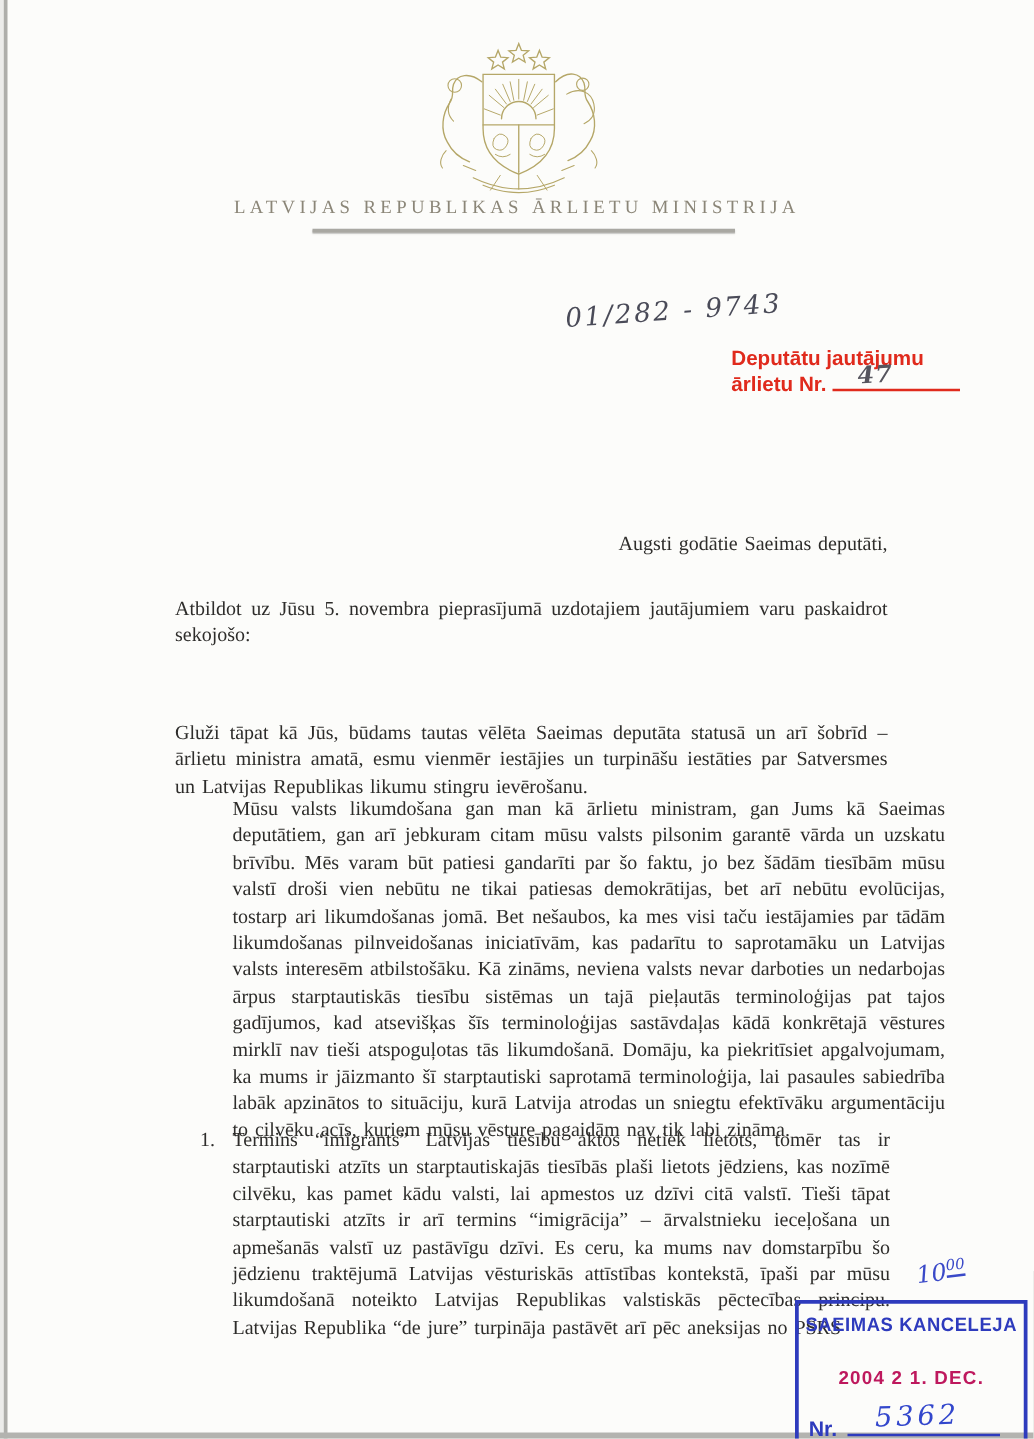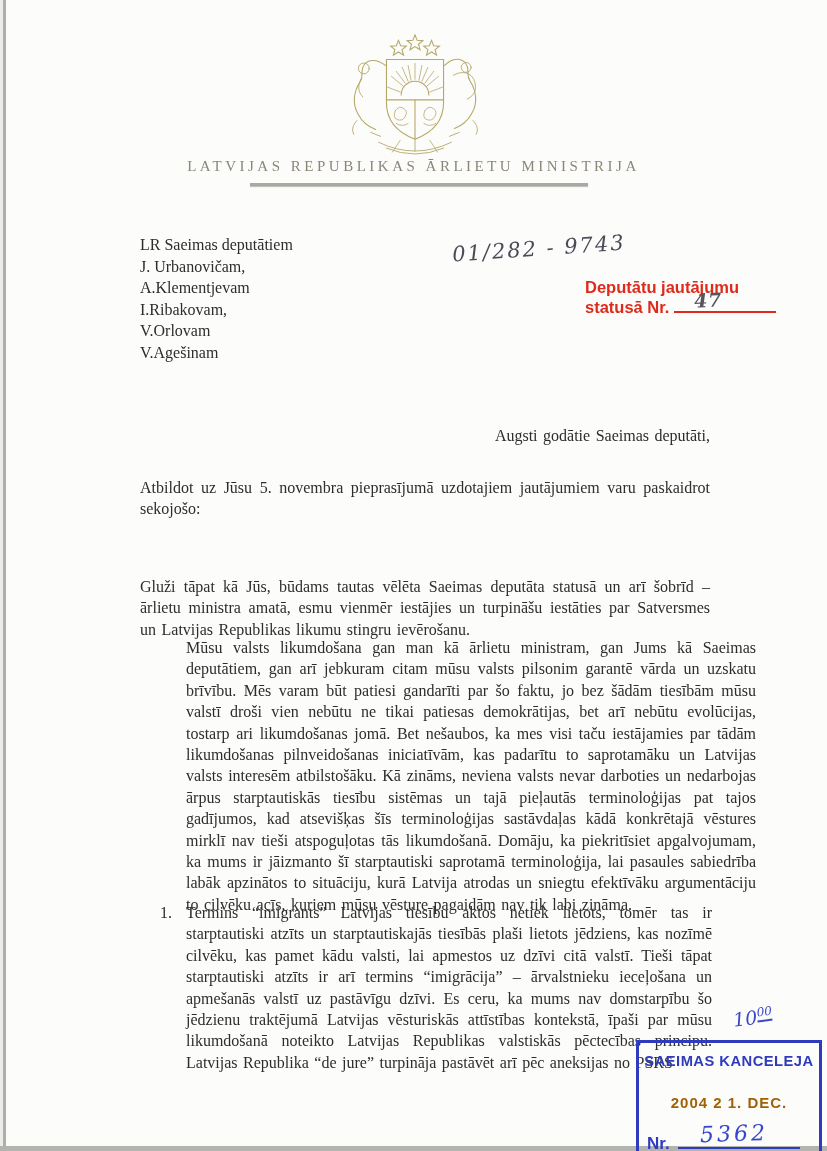--- a/index.html
+++ b/index.html
@@ -84,21 +84,21 @@
     border:3px solid #2e3bbd;
     font-family:"Liberation Sans",sans-serif;
   }
   .blue-stamp-title{
     margin-top:9px;text-align:center;white-space:nowrap;
     font-weight:bold;font-size:15.5px;color:#2e3bbd;
     transform:scaleX(0.95);letter-spacing:0.5px;
   }
   .blue-stamp-date{
     margin-top:24px;text-align:center;
-    font-weight:bold;font-size:15px;letter-spacing:1px;color:#a16207;
+    font-weight:bold;font-size:15px;letter-spacing:1px;color:#be185d;
   }
   .blue-stamp-nrrow{margin:20px 0 0 8px;font-weight:bold;font-size:17px;color:#2e3bbd;}
   .blue-blank{
     display:inline-block;width:122px;height:16px;margin-left:4px;
     border-bottom:2px solid #2e3bbd;position:relative;
   }
   .blue-blank .handwrite{
     position:absolute;left:22px;top:-10px;
     font-size:22px;color:#3347cc;letter-spacing:3px;font-weight:normal;transform:rotate(-2deg);
   }
@@ -166,35 +166,27 @@
       <path d="M56 120 q29 12 58 0" stroke-width="0.9"></path>
       <path d="M85 109 v14" stroke-width="0.9"></path>
       <path d="M70 112 l-8 12" stroke-width="0.8"></path>
       <path d="M100 112 l8 12" stroke-width="0.8"></path>
     </g>
   </svg>
 
   <div class="ministry-title">LATVIJAS REPUBLIKAS ĀRLIETU MINISTRIJA</div>
   <div class="title-rule"></div>
 
-  <div class="recipients">
-    <div>LR Saeimas deputātiem</div>
-    <div>J. Urbanovičam,</div>
-    <div>A.Klementjevam</div>
-    <div>I.Ribakovam,</div>
-    <div>V.Orlovam</div>
-    <div>V.Agešinam</div>
-  </div>
 
   <div class="reg-number handwrite">01/282 - 9743</div>
 
   <div class="red-stamp">
     <div>Deputātu jautājumu</div>
     <div>
-      <span>statusā Nr.</span>
+      <span>ārlietu Nr.</span>
       <span class="red-blank"><span class="handwrite">47</span></span>
     </div>
   </div>
 
 
   <div class="block doc-text salutation">Augsti godātie Saeimas deputāti,</div>
 
   <div class="block doc-text p-0">Atbildot uz Jūsu 5. novembra pieprasījumā uzdotajiem jautājumiem varu paskaidrot sekojošo:</div>
   <div class="block doc-text p-1">Gluži tāpat kā Jūs, būdams tautas vēlēta Saeimas deputāta statusā un arī šobrīd – ārlietu ministra amatā, esmu vienmēr iestājies un turpināšu iestāties par Satversmes un Latvijas Republikas likumu stingru ievērošanu.</div>
   <div class="block doc-text p-2">Mūsu valsts likumdošana gan man kā ārlietu ministram, gan Jums kā Saeimas deputātiem, gan arī jebkuram citam mūsu valsts pilsonim garantē vārda un uzskatu brīvību. Mēs varam būt patiesi gandarīti par šo faktu, jo bez šādām tiesībām mūsu valstī droši vien nebūtu ne tikai patiesas demokrātijas, bet arī nebūtu evolūcijas, tostarp ari likumdošanas jomā. Bet nešaubos, ka mes visi taču iestājamies par tādām likumdošanas pilnveidošanas iniciatīvām, kas padarītu to saprotamāku un Latvijas valsts interesēm atbilstošāku. Kā zināms, neviena valsts nevar darboties un nedarbojas ārpus starptautiskās tiesību sistēmas un tajā pieļautās terminoloģijas pat tajos gadījumos, kad atsevišķas šīs terminoloģijas sastāvdaļas kādā konkrētajā vēstures mirklī nav tieši atspoguļotas tās likumdošanā. Domāju, ka piekritīsiet apgalvojumam, ka mums ir jāizmanto šī starptautiski saprotamā terminoloģija, lai pasaules sabiedrība labāk apzinātos to situāciju, kurā Latvija atrodas un sniegtu efektīvāku argumentāciju to cilvēku acīs, kuriem mūsu vēsture pagaidām nav tik labi zināma.</div>

